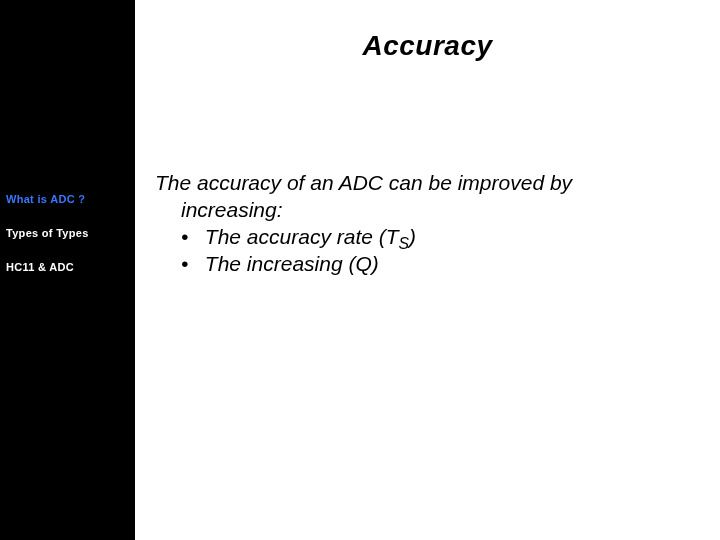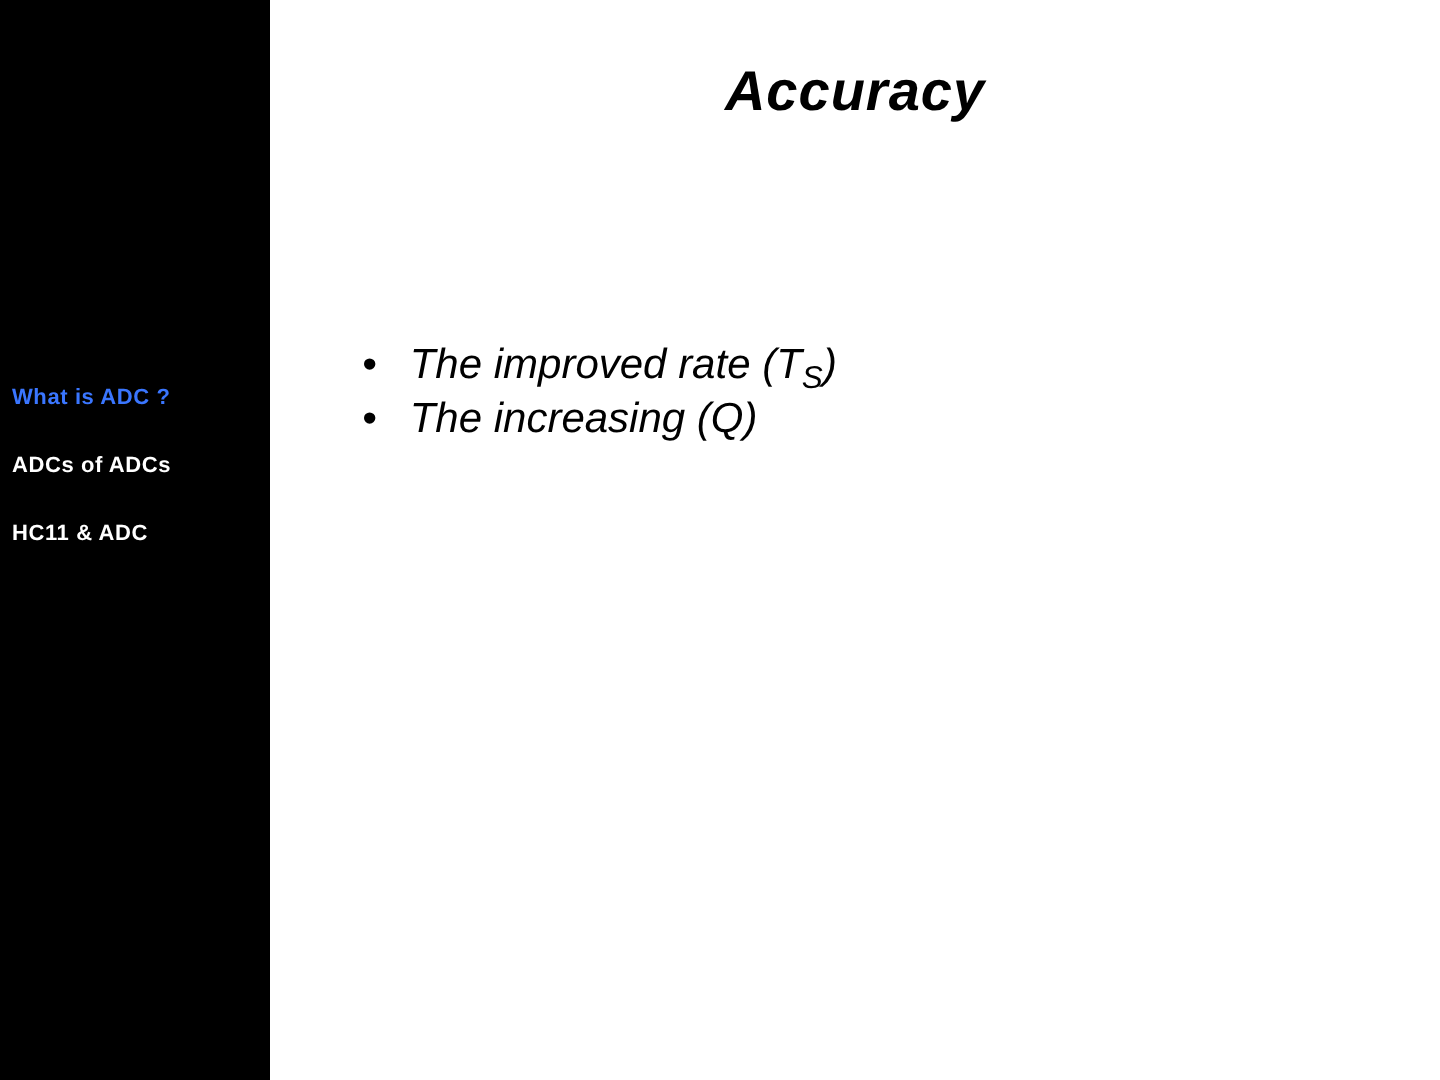--- a/index.html
+++ b/index.html
@@ -98,38 +98,42 @@
 </style>
 </head>
 <body>
 
 <div class="slide">
 
   <div class="content-area">
     <div class="title">Accuracy</div>
 
     <div class="body">
+      <p class="intro">
+        <span>The accuracy of an ADC can be improved by</span><br>
+        <span class="indent">increasing:</span>
+      </p>
       <ul>
         <li>
-          <span>The improved rate (T</span><span class="sub">S</span><span>)</span>
+          <span>The accuracy rate (T</span><span class="sub">S</span><span>)</span>
         </li>
         <li>
           <span>The increasing (Q)</span><span class="sub"></span><span></span>
         </li>
       </ul>
     </div>
   </div>
 
   <div class="sidebar">
     <div class="nav">
       <div class="nav-item active">
         <span>What is ADC ?</span>
       </div>
       <div class="nav-item">
-        <span>ADCs of ADCs</span>
+        <span>Types of Types</span>
       </div>
       <div class="nav-item">
         <span>HC11 &amp; ADC</span>
       </div>
     </div>
   </div>
 
 </div>
 
 </body></html>

